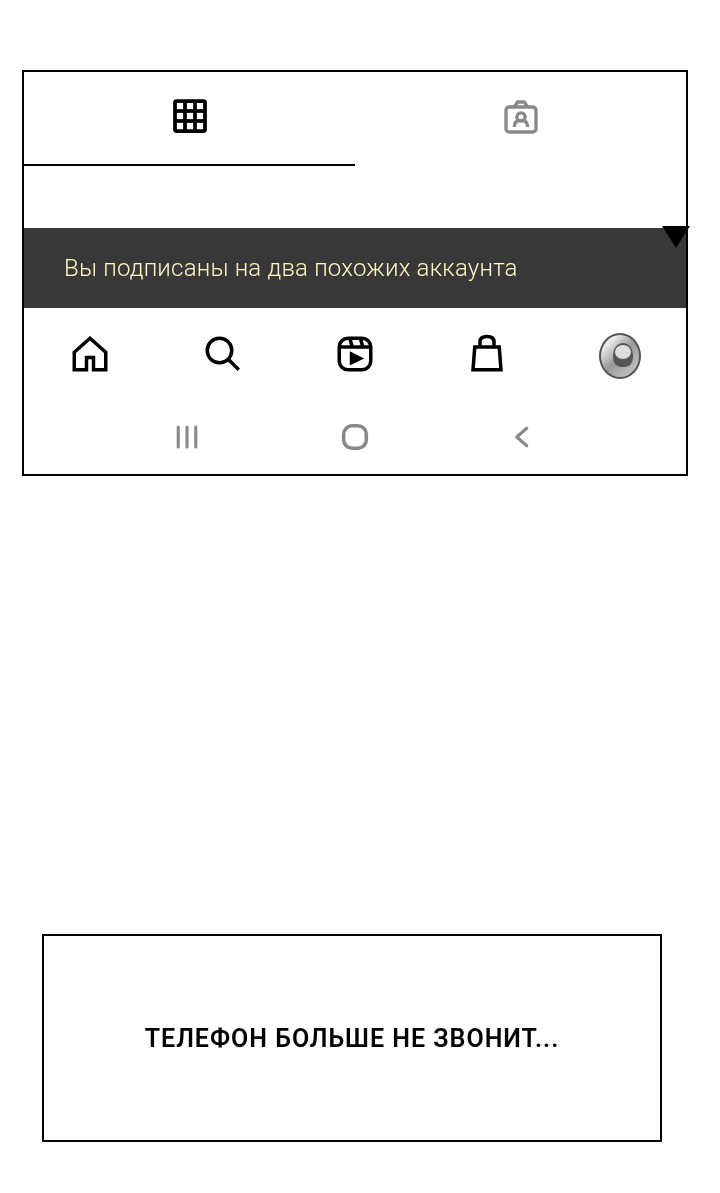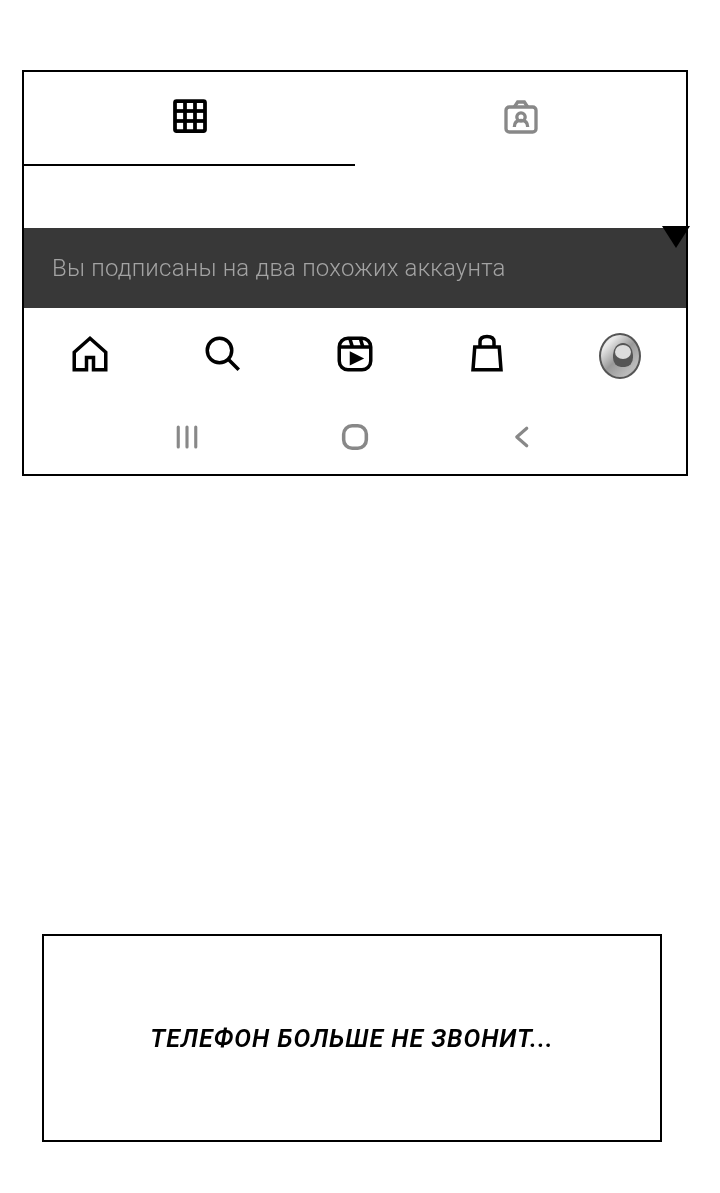--- a/index.html
+++ b/index.html
@@ -34,22 +34,22 @@
     }
     .profile-tab.active {
       border-bottom: 2px solid #000;
     }
     .content-gap {
       height: 62px;
       background: #fff;
     }
     .toast {
       background: #383838;
-      color: #a3a3a3;
-      padding: 26px 28px;
+      color: #fef9c3;
+      padding: 26px 40px;
       font-size: 24px;
       font-weight: 300;
       letter-spacing: 0.2px;
       position: relative;
     }
     .toast-corner {
       position: absolute;
       right: 0;
       top: 0;
       width: 0;
@@ -118,21 +118,20 @@
       height: 208px;
       border: 2px solid #000;
       display: flex;
       align-items: center;
       justify-content: center;
       padding: 0 40px;
     }
     .caption-text {
       font-size: 25px;
       font-weight: 600;
-      font-style: italic;
       letter-spacing: 1px;
       text-align: center;
       color: #000;
     }
   </style>
 </head>
 <body>
 
 <div class="phone-frame">
   <div class="profile-tabs">

